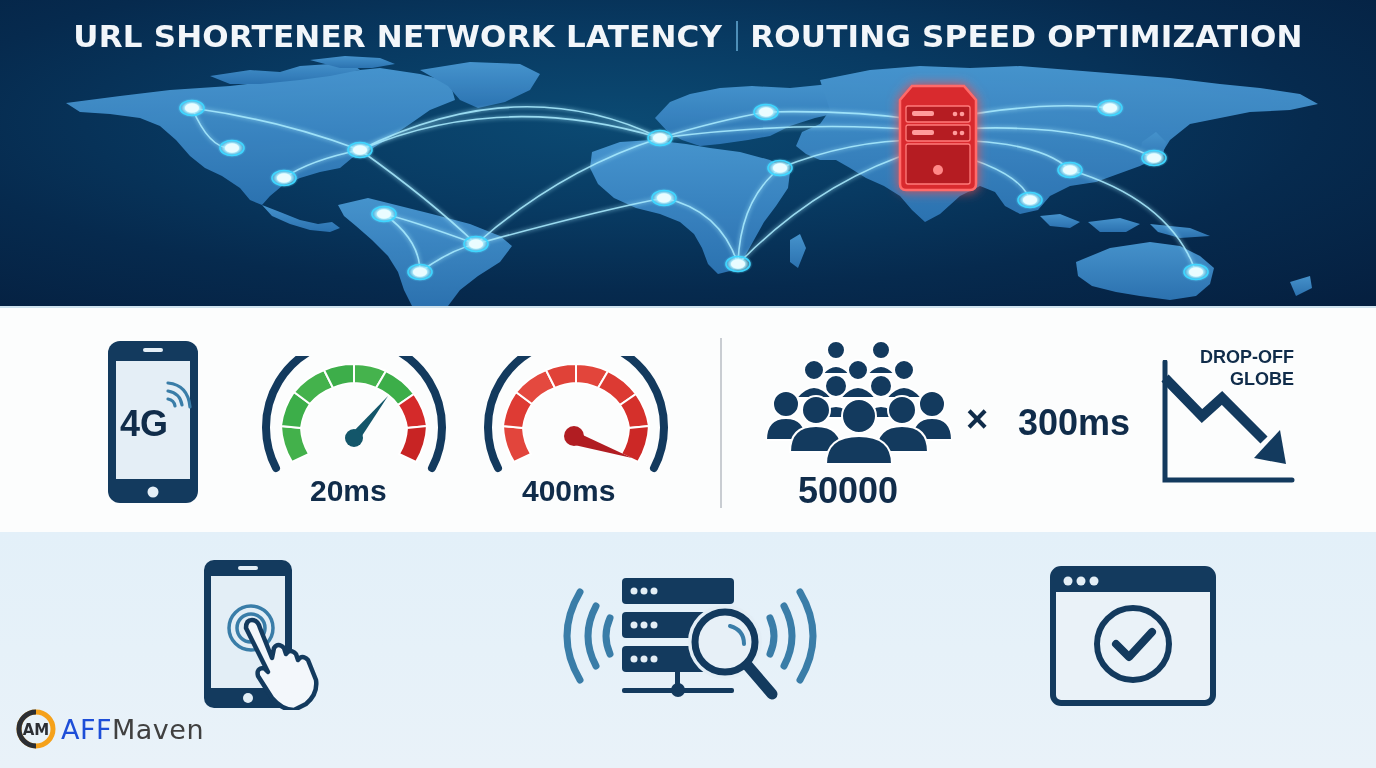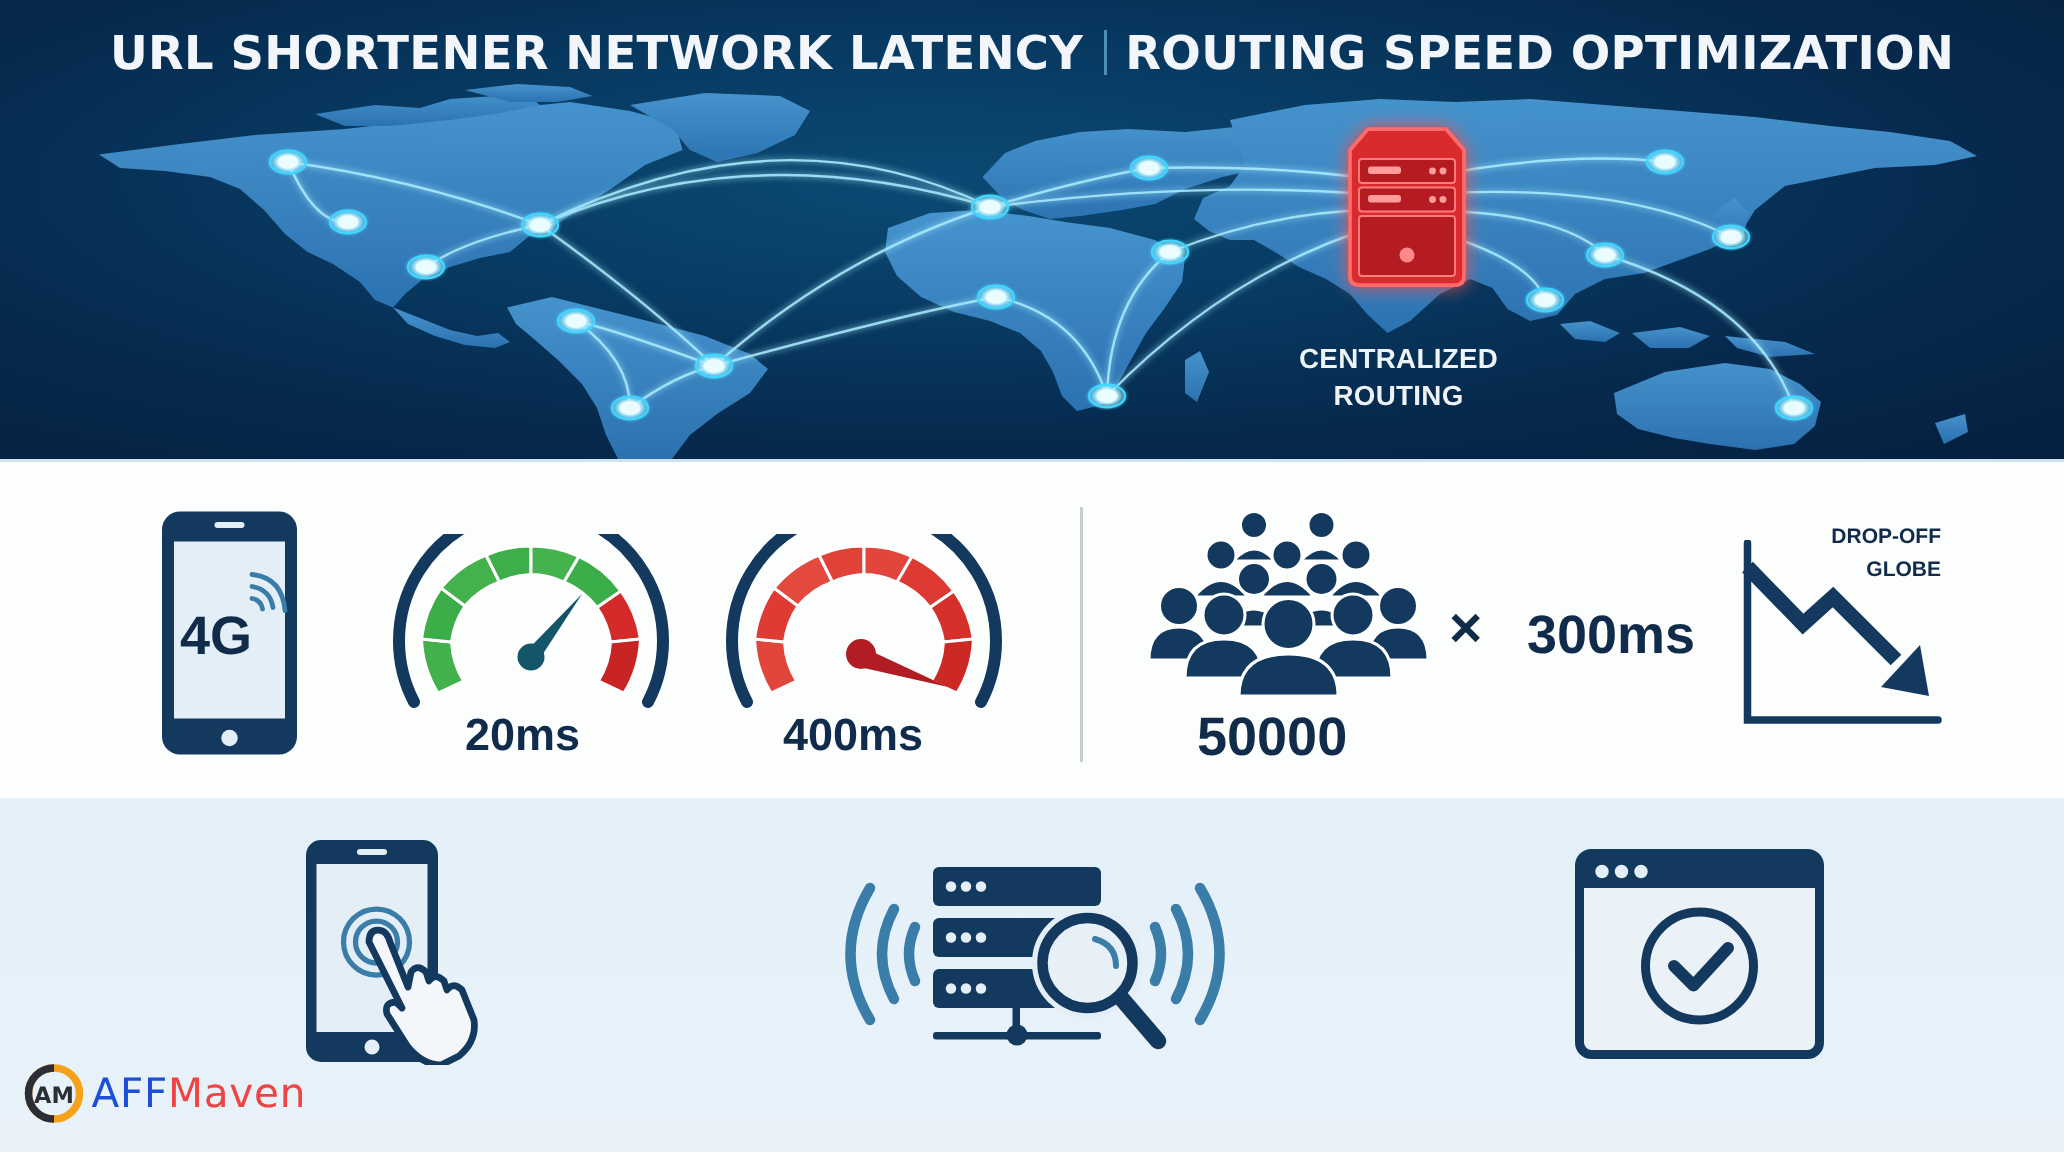--- a/index.html
+++ b/index.html
@@ -34,21 +34,21 @@
     position: absolute; color: #102c4a; font-weight: bold; font-family: "Liberation Sans", sans-serif;
   }
 
   .bottom {
     position: absolute; left: 0; top: 532px; width: 1376px; height: 236px;
     background: linear-gradient(180deg, #e3f0f9 0%, #e9f2f9 100%);
   }
   .logo { position: absolute; left: 16px; top: 709px; display: flex; align-items: center; }
   .logo-text { font-family: "DejaVu Sans", sans-serif; font-size: 27px; margin-left: 5px; letter-spacing: 0.5px; }
   .logo-text .aff { color: #1d4ed8; }
-  .logo-text .maven { color: #ef4444; }
+  .logo-text .maven { color: #404040; }
   svg { display: block; }
   .abs { position: absolute; }
 </style>
 </head>
 <body>
 
 <div class="hero">
   <svg class="map" width="1376" height="306" viewBox="0 0 1376 306">
     <defs>
       <radialGradient id="nodeG" cx="50%" cy="50%" r="50%">
@@ -226,24 +226,20 @@
       <rect x="912" y="130" width="22" height="5" rx="2" fill="#ff9b9b"></rect>
       <circle cx="955" cy="133" r="2.3" fill="#ff9b9b"></circle>
         <circle cx="962" cy="133" r="2.3" fill="#ff9b9b"></circle>
       <rect x="906" y="144" width="64" height="40" rx="2" fill="#b51f23" stroke="#ff7b7b" stroke-width="1.3"></rect>
       <circle cx="938" cy="170" r="5" fill="#ff8888"></circle>
     </g>
   </svg>
 
   <div class="title"><span>URL SHORTENER NETWORK LATENCY</span><span class="sep"></span><span>ROUTING SPEED OPTIMIZATION</span></div>
 
-  <div class="hero-label right">
-    <div>CENTRALIZED</div>
-    <div>ROUTING</div>
-  </div>
 </div>
 
 <div class="mid"></div>
 
 <div class="abs" style="left:106px; top:339px;">
   <svg width="94" height="166" viewBox="0 0 94 166">
     <rect x="2" y="2" width="90" height="162" rx="12" fill="#133a5e"></rect>
     <rect x="10" y="22" width="74" height="118" fill="#e4eef6"></rect>
     <rect x="37" y="9" width="20" height="4" rx="2" fill="#e4eef6"></rect>
     <circle cx="47" cy="153" r="5.5" fill="#e4eef6"></circle>
@@ -328,21 +324,21 @@
 <div class="big-num" style="left:966px; top:398px; font-size:38px;">×</div>
 <div class="big-num" style="left:1018px; top:402px; font-size:36px;">300ms</div>
 
 <div class="abs" style="left:1160px; top:360px;">
   <svg width="136" height="126" viewBox="0 0 136 126">
     <path d="M5 2 L5 120 L132 120" fill="none" stroke="#133a5e" stroke-width="5" stroke-linecap="round"></path>
     <path d="M5 18 L42 56 L62 38 L104 80" fill="none" stroke="#133a5e" stroke-width="10" stroke-linejoin="miter"></path>
     <path d="M94 98 L126 104 L120 70 Z" fill="#133a5e"></path>
   </svg>
 </div>
-<div class="big-num" style="left:1186px; top:346px; font-size:14px; text-align:right; line-height:22px; width:108px;">
+<div class="big-num" style="left:1186px; top:346px; font-size:18px; text-align:right; line-height:22px; width:108px;">
   <div>DROP-OFF</div>
   <div>GLOBE</div>
 </div>
 
 <div class="bottom"></div>
 
 <div class="abs" style="left:202px; top:558px;">
   <svg width="130" height="152" viewBox="0 0 130 152">
     <rect x="2" y="2" width="88" height="148" rx="10" fill="#133a5e"></rect>
     <rect x="9" y="18" width="74" height="112" fill="#e3eef6"></rect>

